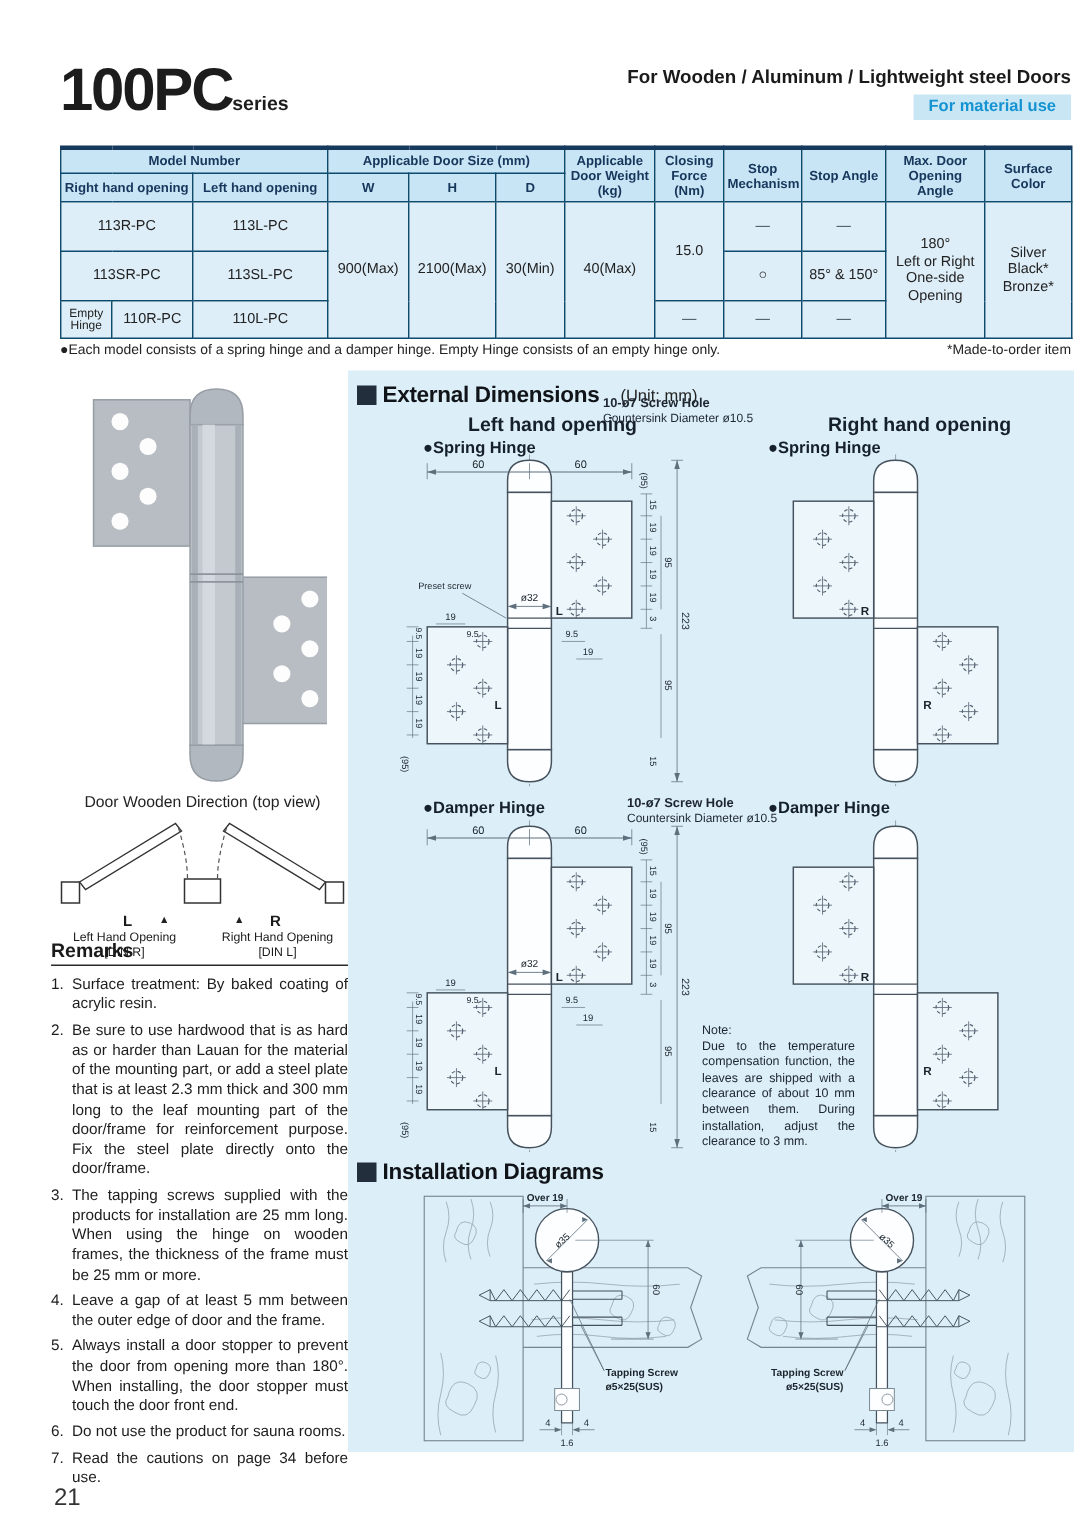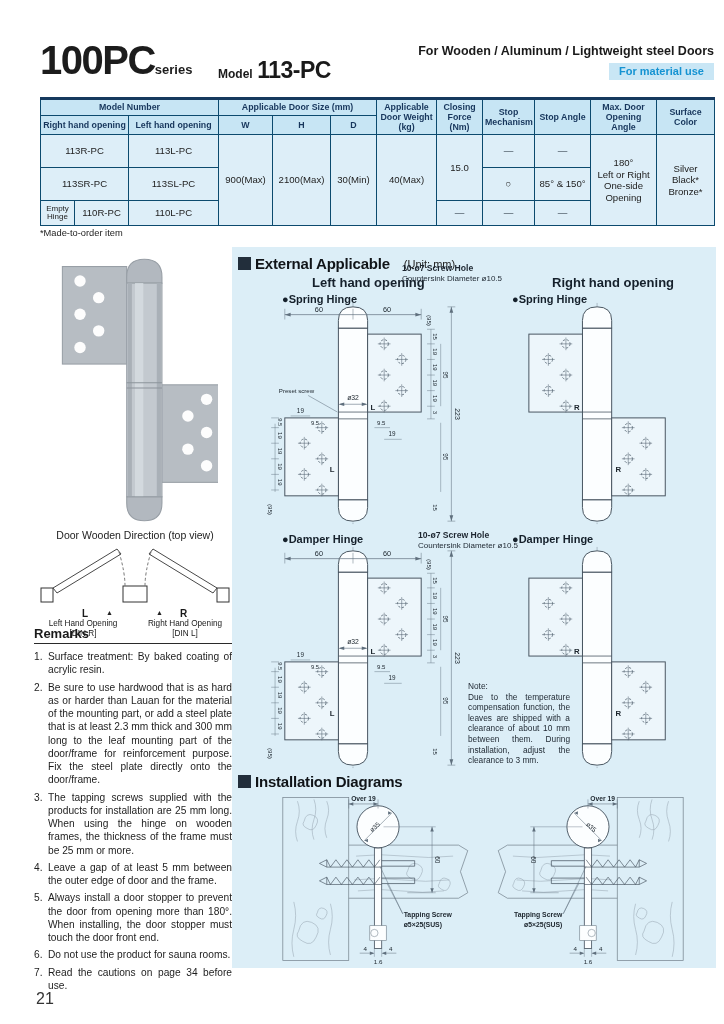--- a/index.html
+++ b/index.html
@@ -59,24 +59,20 @@
   .dim-note{position:absolute;left:236px;top:434px;width:102px;font-size:8.3px;line-height:1.28;color:#1d2630;text-align:justify;}
   .drw{position:absolute;}
 </style>
 </head>
 <body>
 
 <div class="page">
 
   <div class="hdr">
     <div class="series"><span>100PC</span><span class="series-suffix">series</span></div>
-    <div class="model-wrap">
-      <span class="model-label">Model</span>
-      <span class="model-number">113-PC</span>
-    </div>
     <div class="door-types">For Wooden / Aluminum / Lightweight steel Doors</div>
     <div class="badge">For material use</div>
   </div>
 
   <table class="spec">
     <colgroup>
       <col style="width:34px">
         <col style="width:54px">
         <col style="width:90px">
       <col style="width:54px">
@@ -137,20 +133,21 @@
       <td>110R-PC</td>
       <td>110L-PC</td>
       <td class="dash">—</td>
       <td class="dash">—</td>
       <td class="dash">—</td>
     </tr>
   </tbody>
     </table>
 
   <div class="footrow">
+    <span>●Each model consists of a spring hinge and a damper hinge. Empty Hinge consists of an empty hinge only.</span>
     <span>*Made-to-order item</span>
   </div>
 
   <svg class="photo" width="166" height="276" viewBox="0 0 160 266">
     <rect x="10" y="14" width="62" height="94" fill="#b7bdc3" stroke="#979ea5" stroke-width="1"></rect>
     <circle cx="27" cy="28" r="5.5" fill="#fdfdfd"></circle>
       <circle cx="45" cy="44" r="5.5" fill="#fdfdfd"></circle>
     <circle cx="27" cy="60" r="5.5" fill="#fdfdfd"></circle>
       <circle cx="45" cy="76" r="5.5" fill="#fdfdfd"></circle>
     <circle cx="27" cy="92" r="5.5" fill="#fdfdfd"></circle>
@@ -229,21 +226,21 @@
           <span class="txt">Read the cautions on page 34 before use.</span>
         </div>
       </div>
   </div>
 
   <div class="pagenum">21</div>
 
   <div class="panel">
     <div class="sec-head" style="left:6px;top:8px">
       <span class="sec-marker"></span>
-      <span class="sec-title">External Applicable</span>
+      <span class="sec-title">External Dimensions</span>
       <span class="sec-unit">(Unit: mm)</span>
     </div>
     <div class="opening-lbl" style="left:80px;top:28px">Left hand opening</div>
     <div class="opening-lbl" style="left:320px;top:28px">Right hand opening</div>
     <div class="screw-note" style="left:170px;top:16px;width:128px">
       <div class="l1">10-ø7 Screw Hole</div>
       <div>Countersink Diameter ø10.5</div>
     </div>
     <div class="hinge-lbl" style="left:50px;top:46px">●Spring Hinge</div>
     <div class="hinge-lbl" style="left:280px;top:46px">●Spring Hinge</div>

